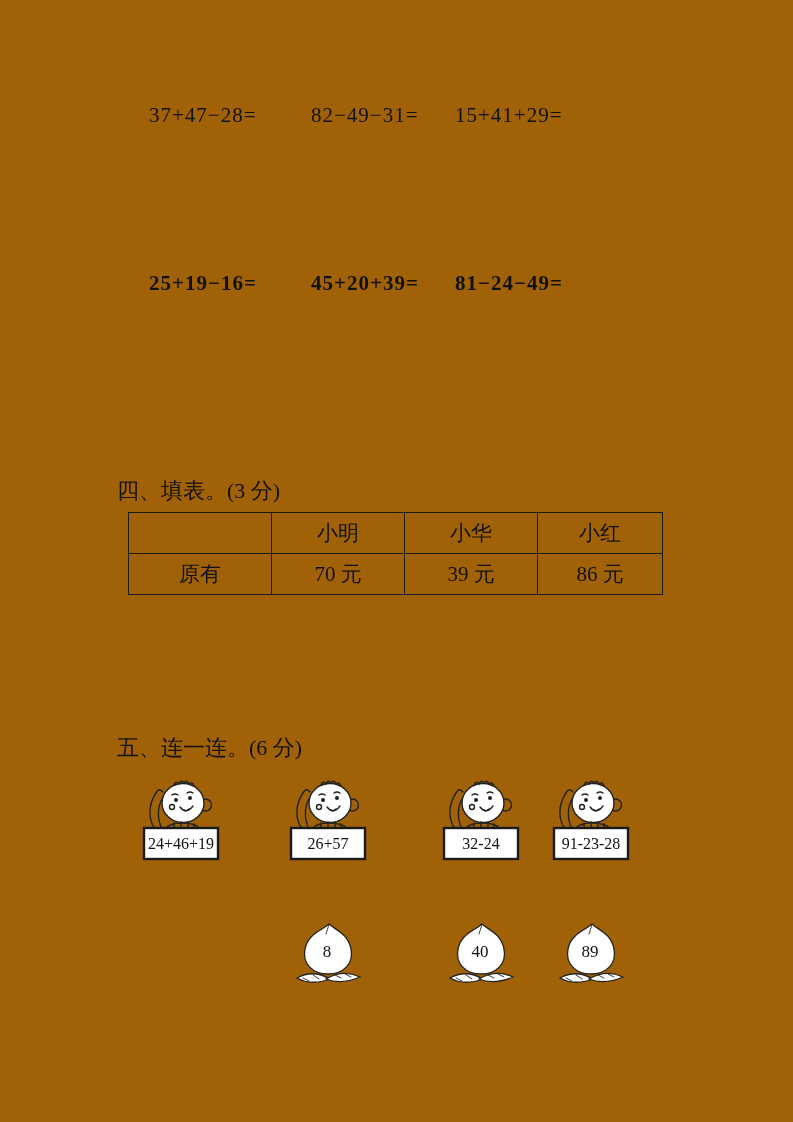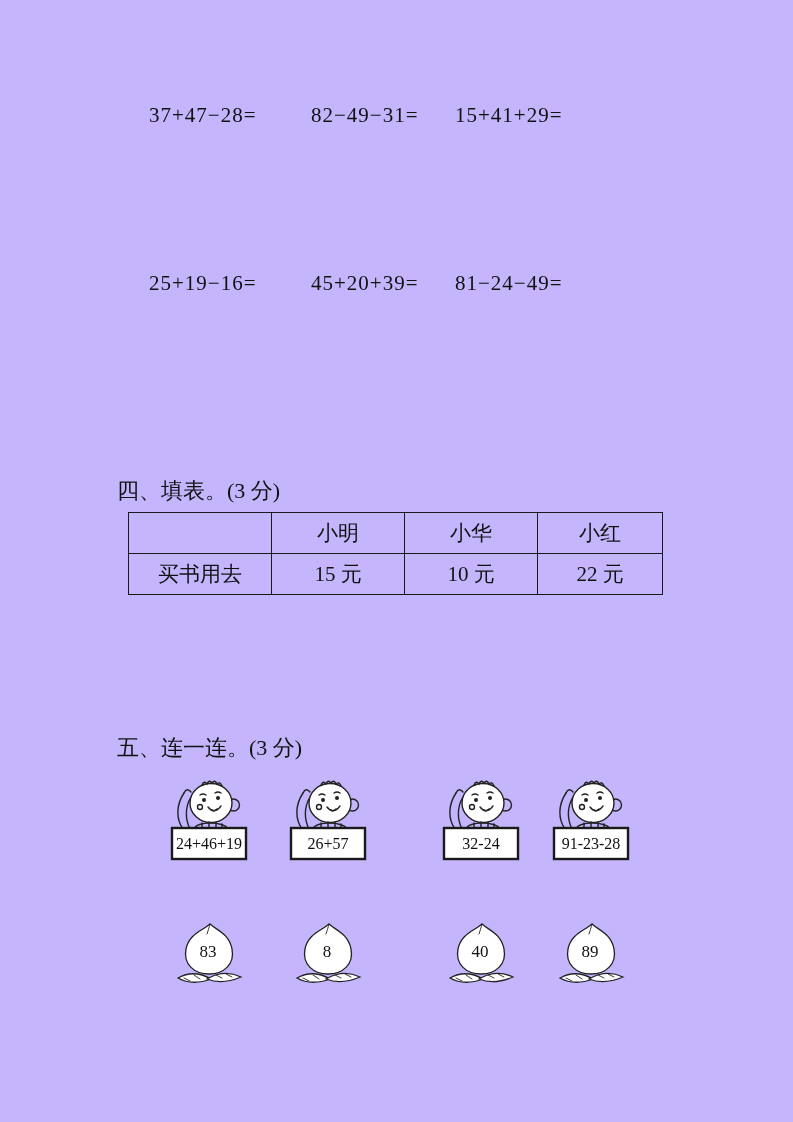--- a/index.html
+++ b/index.html
@@ -1,36 +1,36 @@
 <!DOCTYPE html>
 <html><head>
 <meta charset="utf-8">
 <style>
   * { margin: 0; padding: 0; box-sizing: border-box; }
   html, body { background: #ffffff; }
   .page {
     position: relative;
     width: 793px;
     height: 1122px;
-    background: #c4b5fd;
+    background: #a16207;
     font-family: "Liberation Serif", "DejaVu Serif", serif;
     color: #111111;
     overflow: hidden;
   }
   .expr {
     position: absolute;
     font-size: 21px;
     letter-spacing: 1px;
     white-space: pre;
   }
   .expr.c1 { left: 149px; }
   .expr.c2 { left: 298px; margin-left: 13px; }
   .expr.c3 { left: 455px; }
   .row1 { top: 103px; }
-  .row2 { top: 271px; }
+  .row2 { top: 271px; font-weight: bold; }
   .section-heading {
     position: absolute;
     left: 117px;
     font-size: 22px;
     white-space: pre;
   }
   .heading-four { top: 476px; }
   .heading-five { top: 733px; }
   table.fill-table {
     position: absolute;
@@ -58,21 +58,21 @@
     top: 777px;
     width: 90px;
     height: 105px;
   }
   .peach-group {
     position: absolute;
     top: 918px;
     width: 90px;
     height: 72px;
   }
-  .pos-1 { left: 164px; text-decoration: underline; }
+  .pos-1 { left: 136px; text-decoration: underline; }
   .pos-2 { left: 283px; }
   .pos-3 { left: 436px; }
   .pos-4 { left: 546px; }
   svg { display: block; }
   svg text {
     font-family: "Liberation Serif", "DejaVu Serif", serif;
     fill: #111111;
   }
   .card-text { font-size: 16px; }
   .peach-text { font-size: 17px; }
@@ -100,29 +100,29 @@
         <col class="c-c">
     </colgroup>
     <tbody>
       <tr>
         <td></td>
         <td>小明</td>
         <td>小华</td>
         <td>小红</td>
       </tr>
       <tr>
-        <td>买书用去</td>
-        <td>15 元</td>
-        <td>10 元</td>
-        <td>22 元</td>
+        <td>原有</td>
+        <td>70 元</td>
+        <td>39 元</td>
+        <td>86 元</td>
       </tr>
     </tbody>
   </table>
 
-  <div class="section-heading heading-five">五、连一连。(3 分)</div>
+  <div class="section-heading heading-five">五、连一连。(6 分)</div>
 
   <div class="monkey-group pos-1">
     <svg width="90" height="105" viewBox="0 0 90 105">
       <g stroke="#222" fill="none" stroke-width="1.4" stroke-linecap="round">
         <path d="M19,52 C12,42 12,28 20,16"></path>
         <path d="M26,52 C21,42 21,30 27,20"></path>
         <path d="M20,16 Q23,10 27,15"></path>
         <circle cx="69.5" cy="28" r="6"></circle>
         <ellipse cx="47" cy="26" rx="21" ry="19.5" fill="#ffffff"></ellipse>
         <path d="M38,8 Q40,3 43,7 Q45,2 48,6 Q51,2 53,7 Q56,4 58,9"></path>
@@ -203,32 +203,20 @@
         <path d="M48,33 Q50,35 53,32"></path>
         <circle cx="36" cy="30" r="2.5"></circle>
         <path d="M30,52 C32,44 60,44 64,52"></path>
         <path d="M38,46 L38,51 M45,45 L45,51 M52,45 L52,51 M58,47 L58,51"></path>
       </g>
       <rect x="8" y="51" width="74" height="31" fill="#ffffff" stroke="#1a1a1a" stroke-width="2.4"></rect>
       <text class="card-text" x="45" y="72" text-anchor="middle">91-23-28</text>
     </svg>
   </div>
 
-  <div class="peach-group pos-1">
-    <svg width="90" height="72" viewBox="0 0 90 72">
-      <g stroke="#222" fill="#ffffff" stroke-width="1.3" stroke-linecap="round">
-        <path d="M14,60 Q30,51 47,61 Q28,68 14,60 Z"></path>
-        <path d="M43,61 Q60,51 77,59 Q58,67 43,61 Z"></path>
-        <path d="M20,60 L26,63 M30,57 L36,61 M52,57 L58,60 M62,56 L68,59" fill="none" stroke-width="0.9"></path>
-        <path d="M46,6 C38,13 25,16 22,31 C19,46 30,56 45,56 C60,56 71,46 68,31 C65,16 54,13 46,6 Z"></path>
-        <path d="M46,6 C45,10 44,13 43,16" fill="none" stroke-width="0.9"></path>
-      </g>
-      <text class="peach-text" x="44" y="39" text-anchor="middle">83</text>
-    </svg>
-  </div>
   <div class="peach-group pos-2">
     <svg width="90" height="72" viewBox="0 0 90 72">
       <g stroke="#222" fill="#ffffff" stroke-width="1.3" stroke-linecap="round">
         <path d="M14,60 Q30,51 47,61 Q28,68 14,60 Z"></path>
         <path d="M43,61 Q60,51 77,59 Q58,67 43,61 Z"></path>
         <path d="M20,60 L26,63 M30,57 L36,61 M52,57 L58,60 M62,56 L68,59" fill="none" stroke-width="0.9"></path>
         <path d="M46,6 C38,13 25,16 22,31 C19,46 30,56 45,56 C60,56 71,46 68,31 C65,16 54,13 46,6 Z"></path>
         <path d="M46,6 C45,10 44,13 43,16" fill="none" stroke-width="0.9"></path>
       </g>
       <text class="peach-text" x="44" y="39" text-anchor="middle">8</text>

